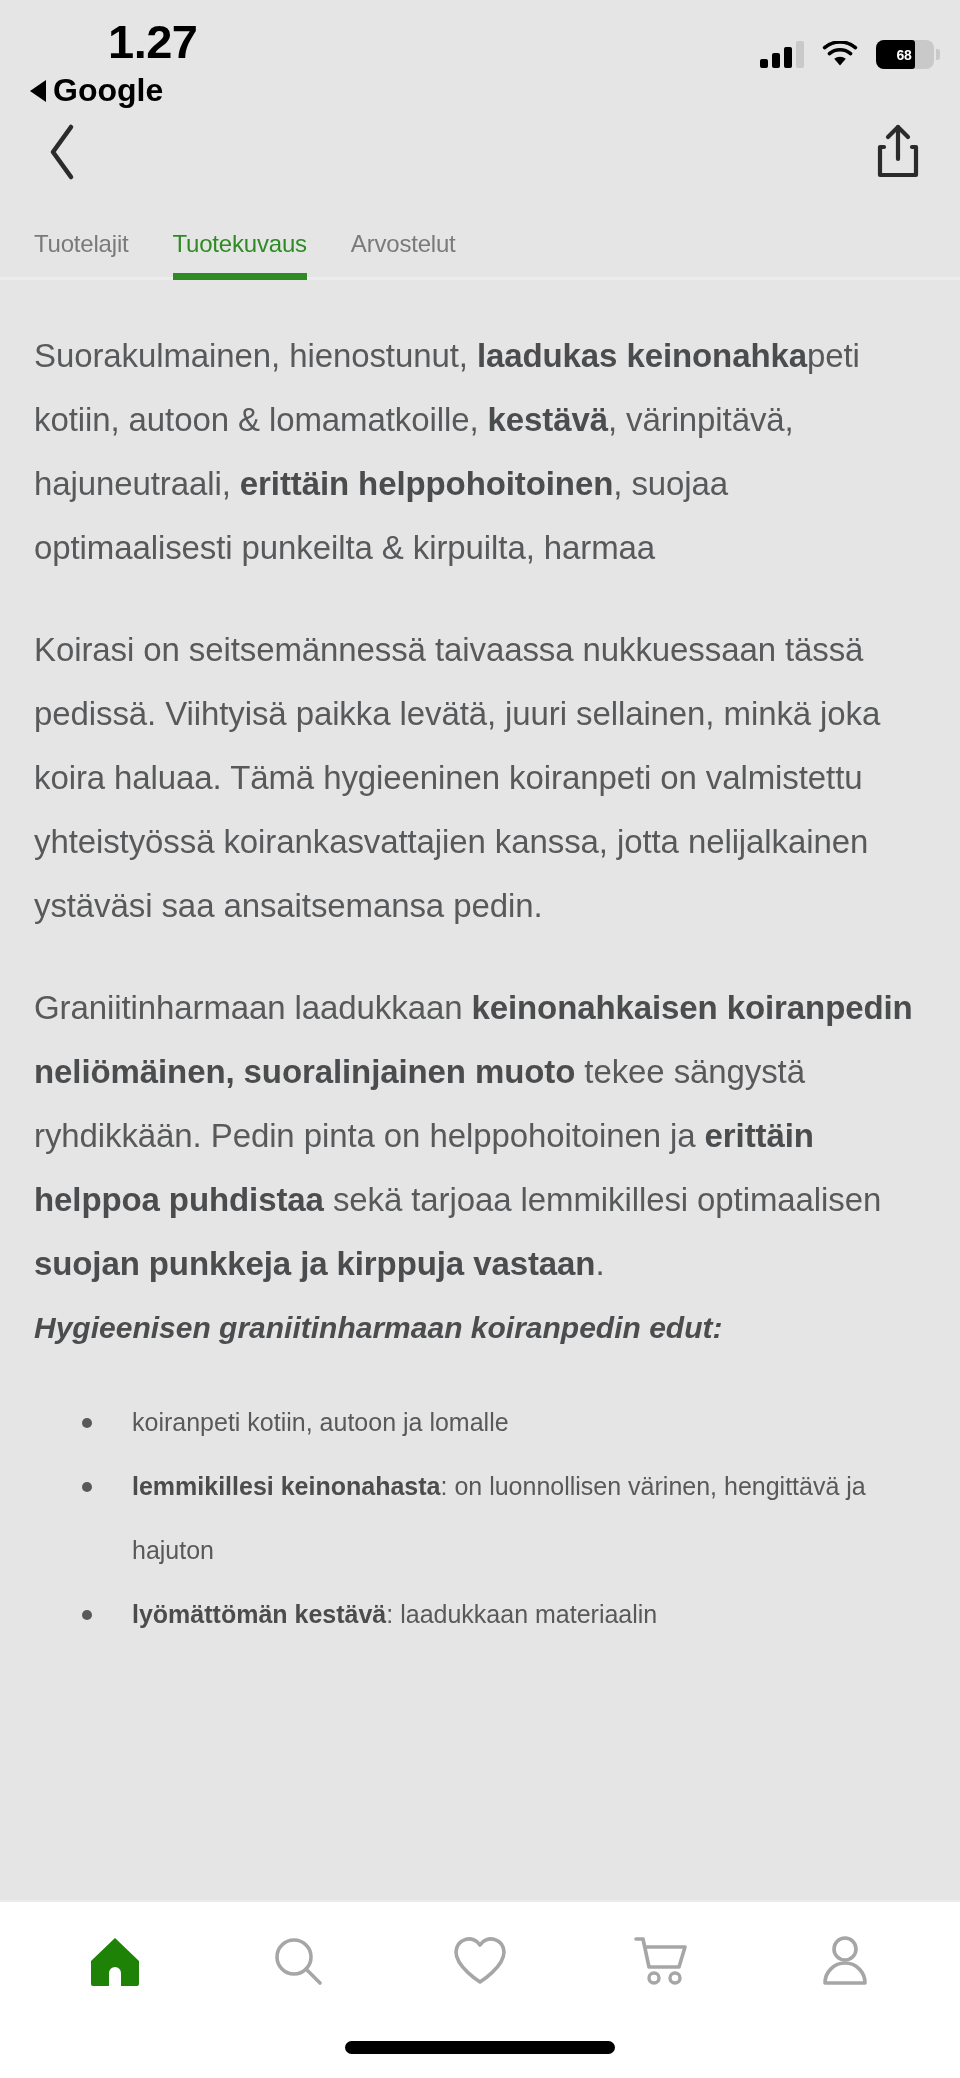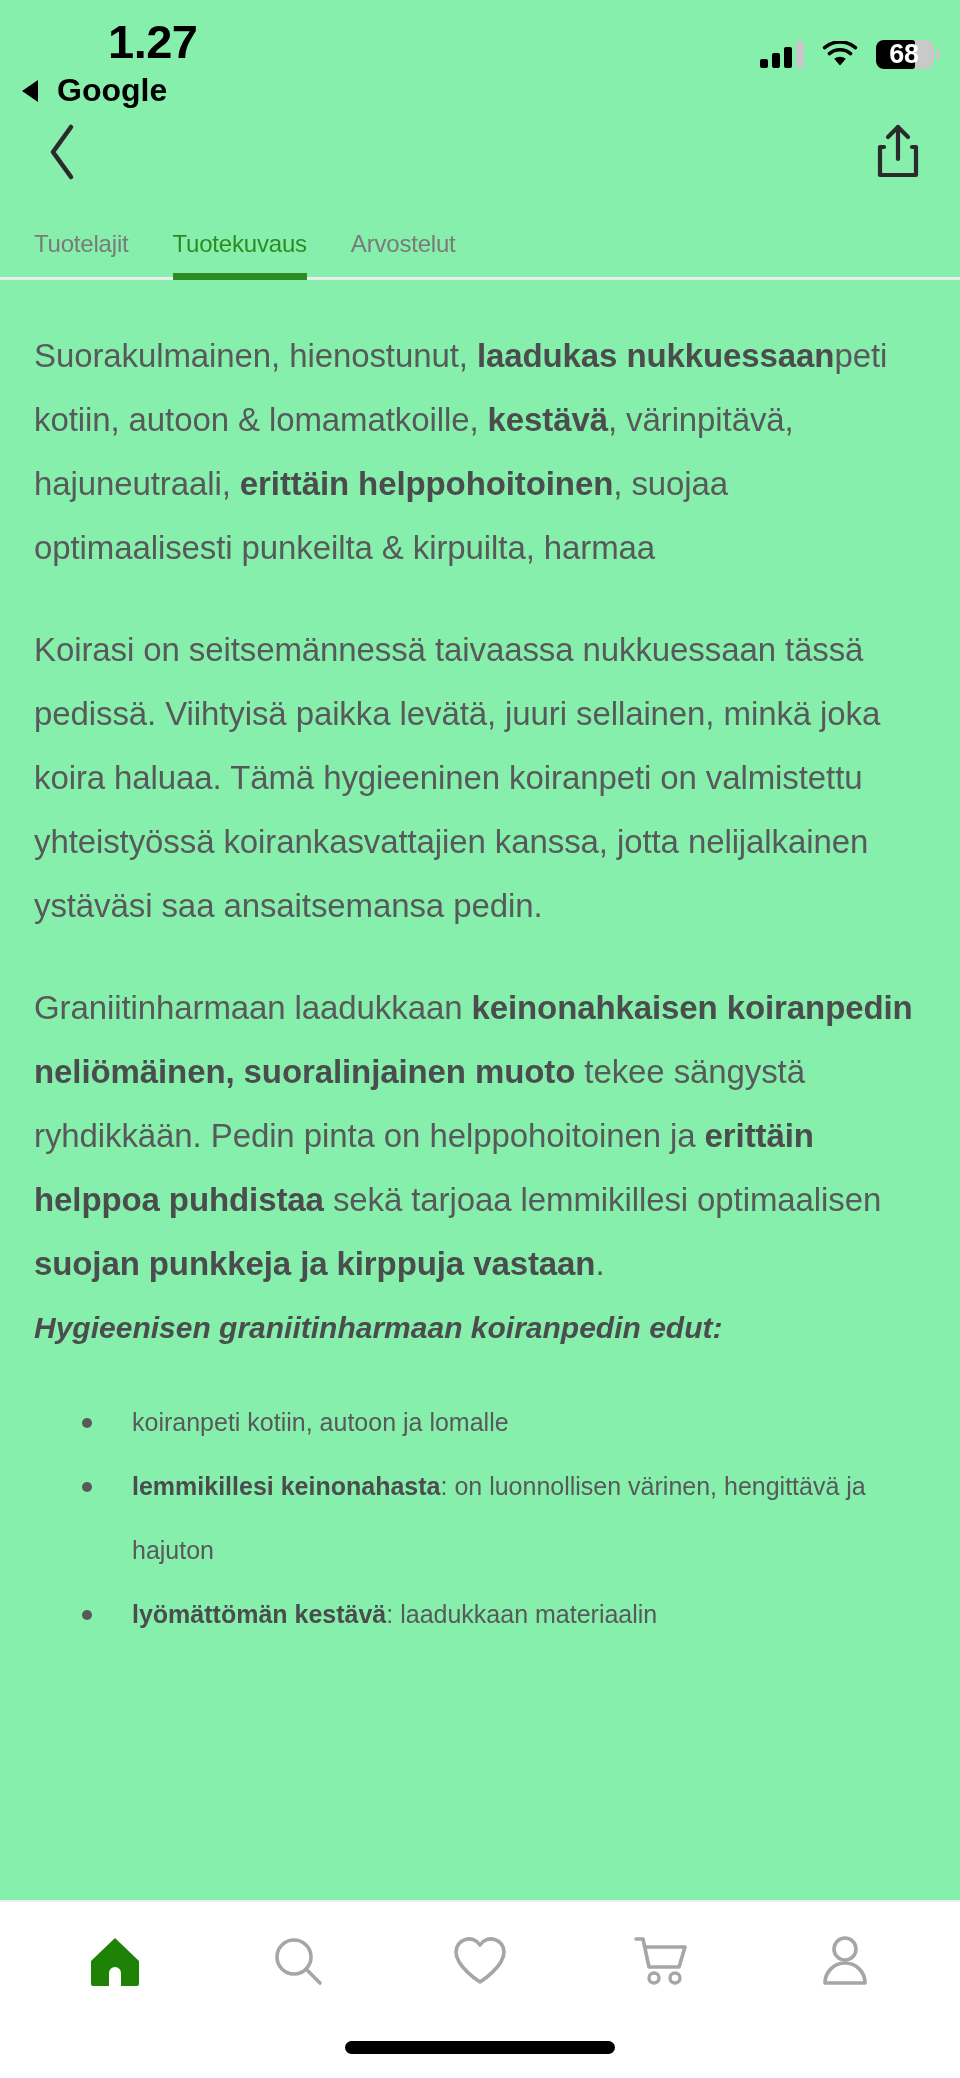--- a/index.html
+++ b/index.html
@@ -9,49 +9,49 @@
     height: 2078px;
     background: #ffffff;
     font-family: "Liberation Sans", sans-serif;
     -webkit-font-smoothing: antialiased;
   }
 
   #phone {
     position: relative;
     width: 960px;
     height: 2078px;
-    background: #86efac;
+    background: #e5e5e5;
     overflow: hidden;
   }
 
   
   .status-bar {
     position: relative;
     height: 112px;
     width: 100%;
   }
   .status-time {
     position: absolute;
     left: 108px;
     top: 14px;
     font-size: 47px;
     font-weight: bold;
     letter-spacing: -0.5px;
     color: #000000;
   }
   .status-backapp {
     position: absolute;
-    left: 22px;
+    left: 30px;
     top: 72px;
     font-size: 32px;
     font-weight: bold;
     color: #000000;
     display: flex;
     align-items: center;
-    gap: 19px;
+    gap: 7px;
     justify-content: flex-end;
   }
   .back-triangle {
     width: 0; height: 0;
     border-top: 11px solid transparent;
     border-bottom: 11px solid transparent;
     border-right: 16px solid #000;
     display: inline-block;
   }
 
@@ -86,21 +86,21 @@
   .battery-cap {
     position: absolute; right: -6px; top: 9px;
     width: 4px; height: 11px;
     background: #c9c9c9;
     border-radius: 0 3px 3px 0;
   }
   .battery-text {
     position: relative; z-index: 2;
     width: 100%;
     text-align: center;
-    font-size: 27px;
+    font-size: 14px;
     font-weight: bold;
     color: #ffffff;
     letter-spacing: -0.3px;
     padding-right: 2px;
   }
 
   
   .navbar {
     position: relative;
     height: 84px;
@@ -270,21 +270,21 @@
     </div>
   </div>
 
   <div class="tabs">
     <div class="tab">Tuotelajit</div>
     <div class="tab active">Tuotekuvaus</div>
     <div class="tab">Arvostelut</div>
   </div>
 
   <div class="content">
-    <p class="para"><span>Suorakulmainen, hienostunut, </span><b>laadukas nukkuessaan</b><span>peti kotiin, autoon &amp; lomamatkoille, </span><b>kestävä</b><span>, värinpitävä, hajuneutraali, </span><b>erittäin helppohoitoinen</b><span>, suojaa optimaalisesti punkeilta &amp; kirpuilta, harmaa</span></p>
+    <p class="para"><span>Suorakulmainen, hienostunut, </span><b>laadukas keinonahka</b><span>peti kotiin, autoon &amp; lomamatkoille, </span><b>kestävä</b><span>, värinpitävä, hajuneutraali, </span><b>erittäin helppohoitoinen</b><span>, suojaa optimaalisesti punkeilta &amp; kirpuilta, harmaa</span></p>
     <p class="para"><span>Koirasi on seitsemännessä taivaassa nukkuessaan tässä pedissä. Viihtyisä paikka levätä, juuri sellainen, minkä joka koira haluaa. Tämä hygieeninen koiranpeti on valmistettu yhteistyössä koirankasvattajien kanssa, jotta nelijalkainen ystäväsi saa ansaitsemansa pedin.</span></p>
     <p class="para"><span>Graniitinharmaan laadukkaan </span><b>keinonahkaisen koiranpedin neliömäinen, suoralinjainen muoto</b><span> tekee sängystä ryhdikkään. Pedin pinta on helppohoitoinen ja </span><b>erittäin helppoa puhdistaa</b><span> sekä tarjoaa lemmikillesi optimaalisen </span><b>suojan punkkeja ja kirppuja vastaan</b><span>.</span></p>
     <p class="lead-heading">Hygieenisen graniitinharmaan koiranpedin edut:</p>
     <ul class="bullets">
         <li><span>koiranpeti kotiin, autoon ja lomalle</span></li>
         <li><b>lemmikillesi keinonahasta</b><span>: on luonnollisen värinen, hengittävä ja hajuton</span></li>
         <li><b>lyömättömän kestävä</b><span>: laadukkaan materiaalin</span></li>
       </ul>
   </div>
 

